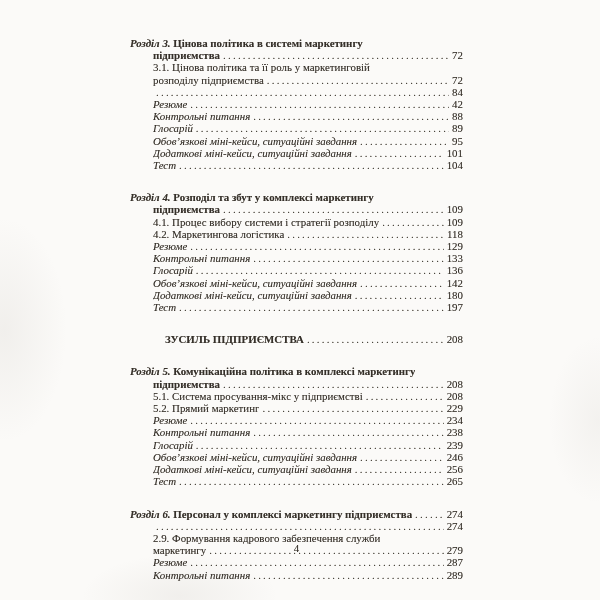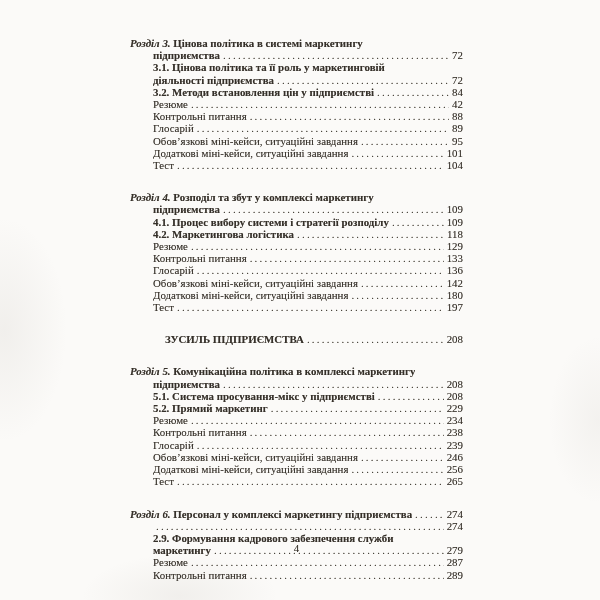--- a/index.html
+++ b/index.html
@@ -34,22 +34,22 @@
     align-items: baseline;
     font-size: 10.9px;
     line-height: 12.2px;
     white-space: nowrap;
   }
   .ind1 { padding-left: 23px; }
   .ind2 { padding-left: 35px; }
   .txt { flex: 0 1 auto; overflow: hidden; }
   .st-bold-italic { font-weight: bold; font-style: italic; }
   .st-bold { font-weight: bold; }
-  .st-italic { }
-  .st-regular { font-weight: bold; font-style: normal; }
+  .st-italic { font-style: italic; }
+  .st-regular { font-weight: normal; font-style: normal; }
   .leader {
     flex: 1 1 8px;
     overflow: hidden;
     white-space: nowrap;
     margin: 0 3px 0 3px;
     min-width: 8px;
     word-spacing: -0.5px;
     color: #3d382f;
   }
   .pg {
@@ -79,26 +79,25 @@
         </div>
         <div class="line ind1">
           <span class="txt"><span class="st-bold">підприємства</span></span>
           <span class="leader">. . . . . . . . . . . . . . . . . . . . . . . . . . . . . . . . . . . . . . . . . . . . . . . . . . . . . . . . . . . . . . . . . . . . . . . . . . . . . . . . . . . . . . . . . . </span>
           <span class="pg">72</span>
         </div>
         <div class="line ind1">
           <span class="txt"><span class="st-regular">3.1. Цінова політика та її роль у маркетинговій</span></span>
         </div>
         <div class="line ind1">
-          <span class="txt"><span class="st-regular">діяльності підприємства</span></span>
+          <span class="txt"><span class="st-regular">розподілу підприємства</span></span>
           <span class="leader">. . . . . . . . . . . . . . . . . . . . . . . . . . . . . . . . . . . . . . . . . . . . . . . . . . . . . . . . . . . . . . . . . . . . . . . . . . . . . . . . . . . . . . . . . . </span>
           <span class="pg">72</span>
         </div>
         <div class="line ind1">
-          <span class="txt"><span class="st-regular">3.2. Методи встановлення цін у підприємстві</span></span>
           <span class="leader">. . . . . . . . . . . . . . . . . . . . . . . . . . . . . . . . . . . . . . . . . . . . . . . . . . . . . . . . . . . . . . . . . . . . . . . . . . . . . . . . . . . . . . . . . . </span>
           <span class="pg">84</span>
         </div>
         <div class="line ind1">
           <span class="txt"><span class="st-italic">Резюме</span></span>
           <span class="leader">. . . . . . . . . . . . . . . . . . . . . . . . . . . . . . . . . . . . . . . . . . . . . . . . . . . . . . . . . . . . . . . . . . . . . . . . . . . . . . . . . . . . . . . . . . </span>
           <span class="pg">42</span>
         </div>
         <div class="line ind1">
           <span class="txt"><span class="st-italic">Контрольні питання</span></span>

